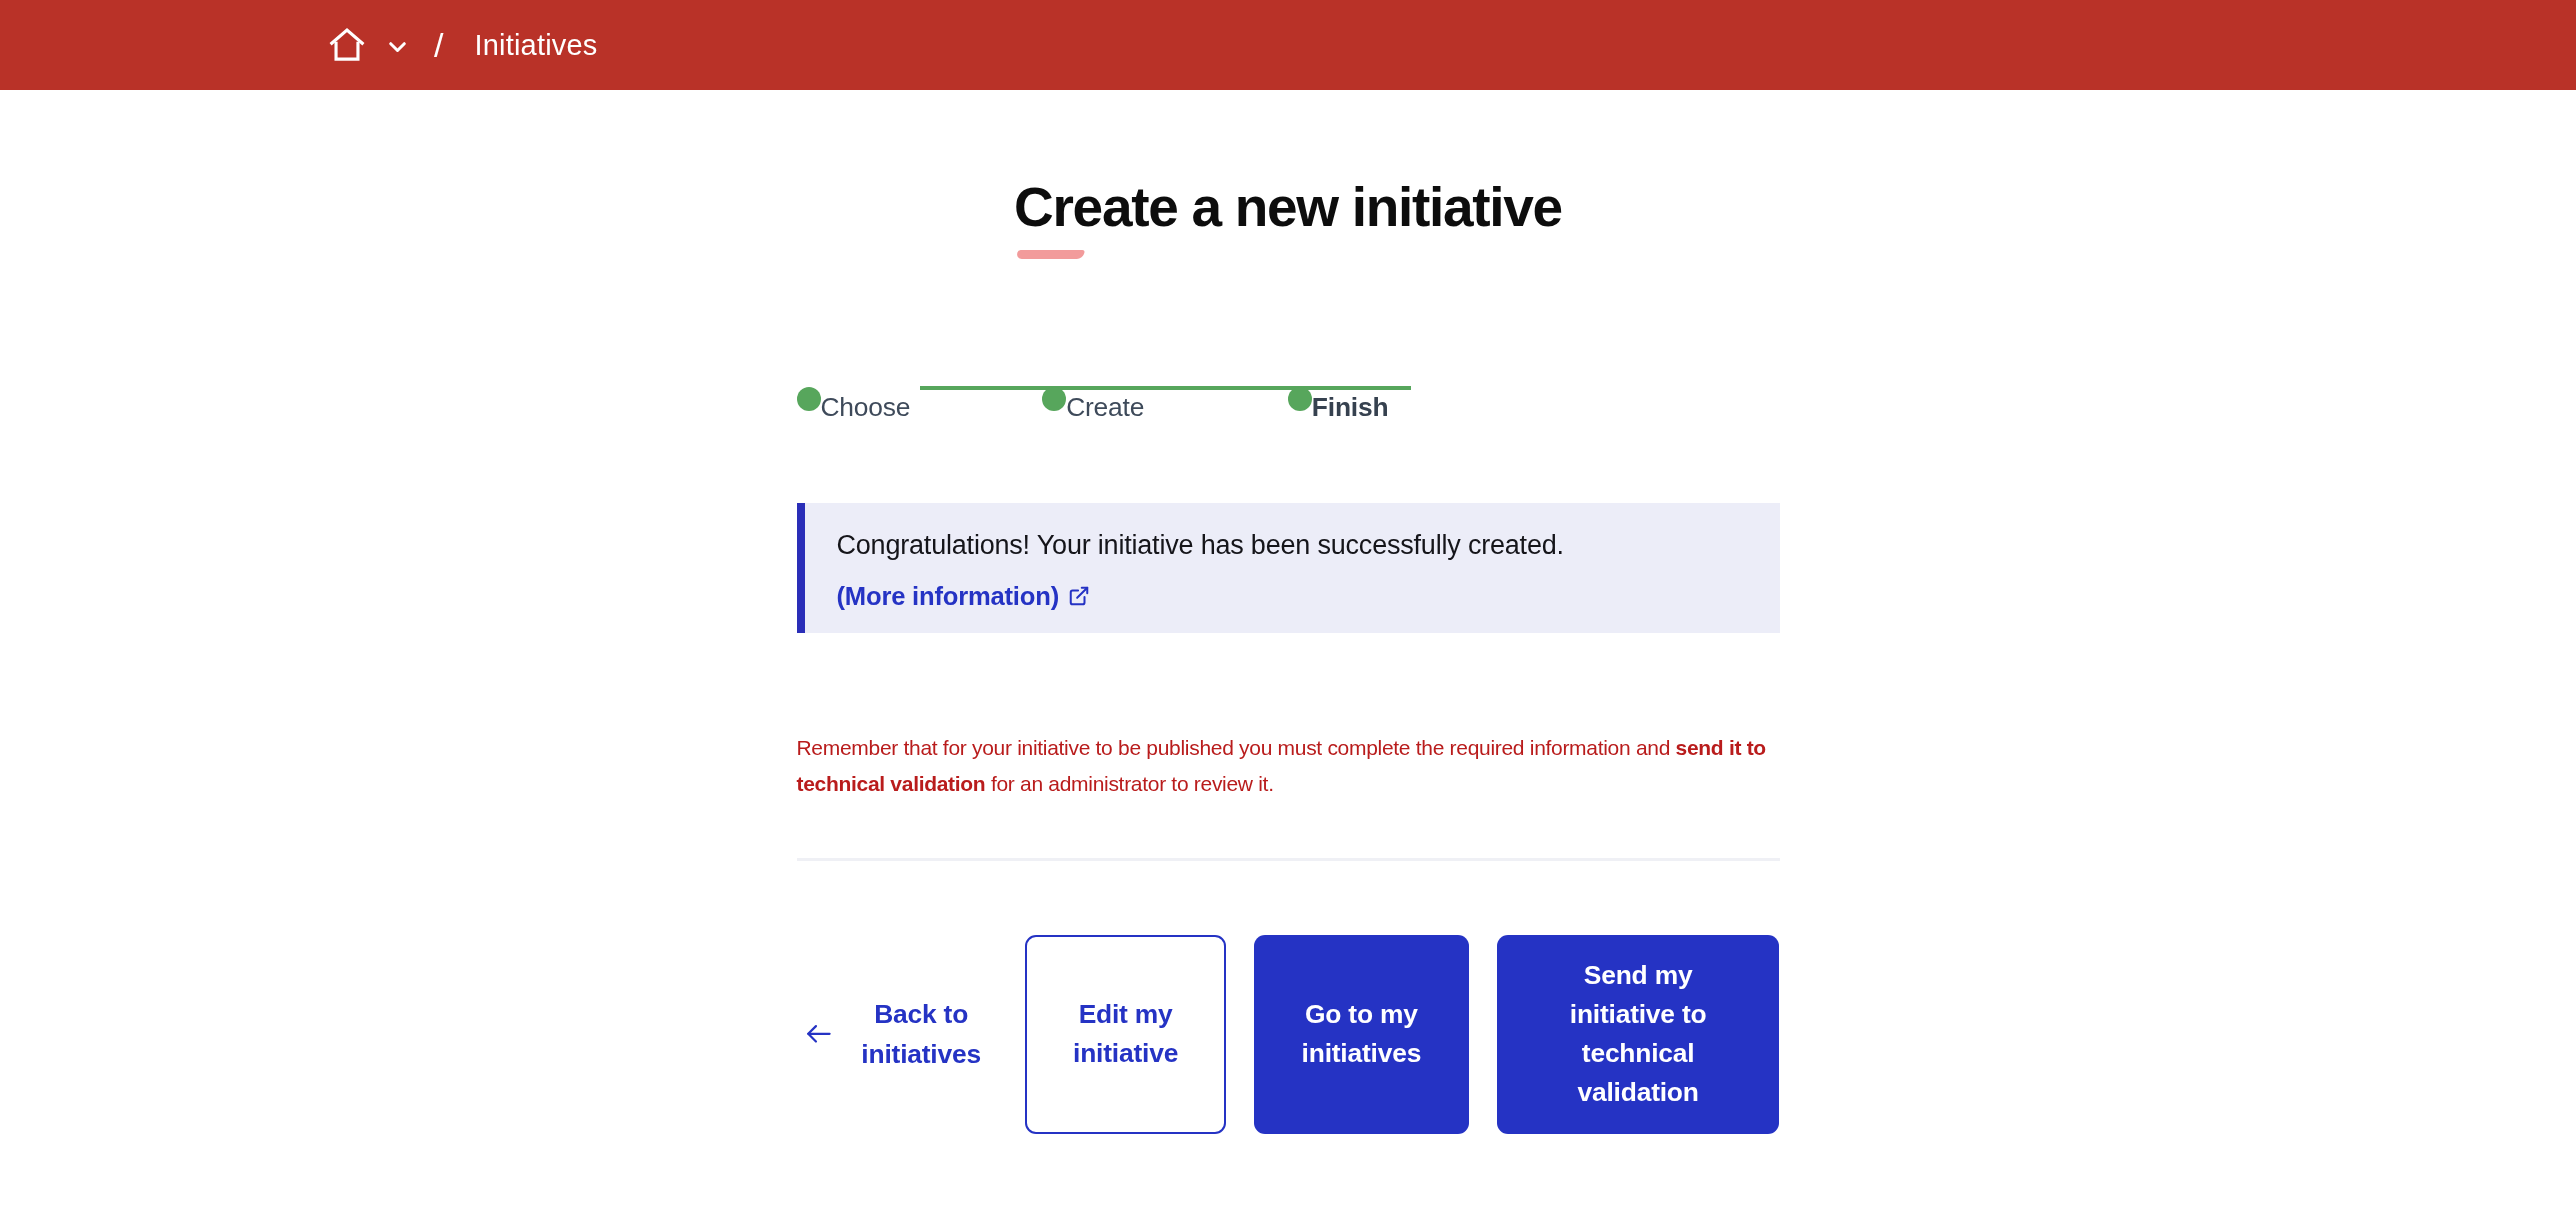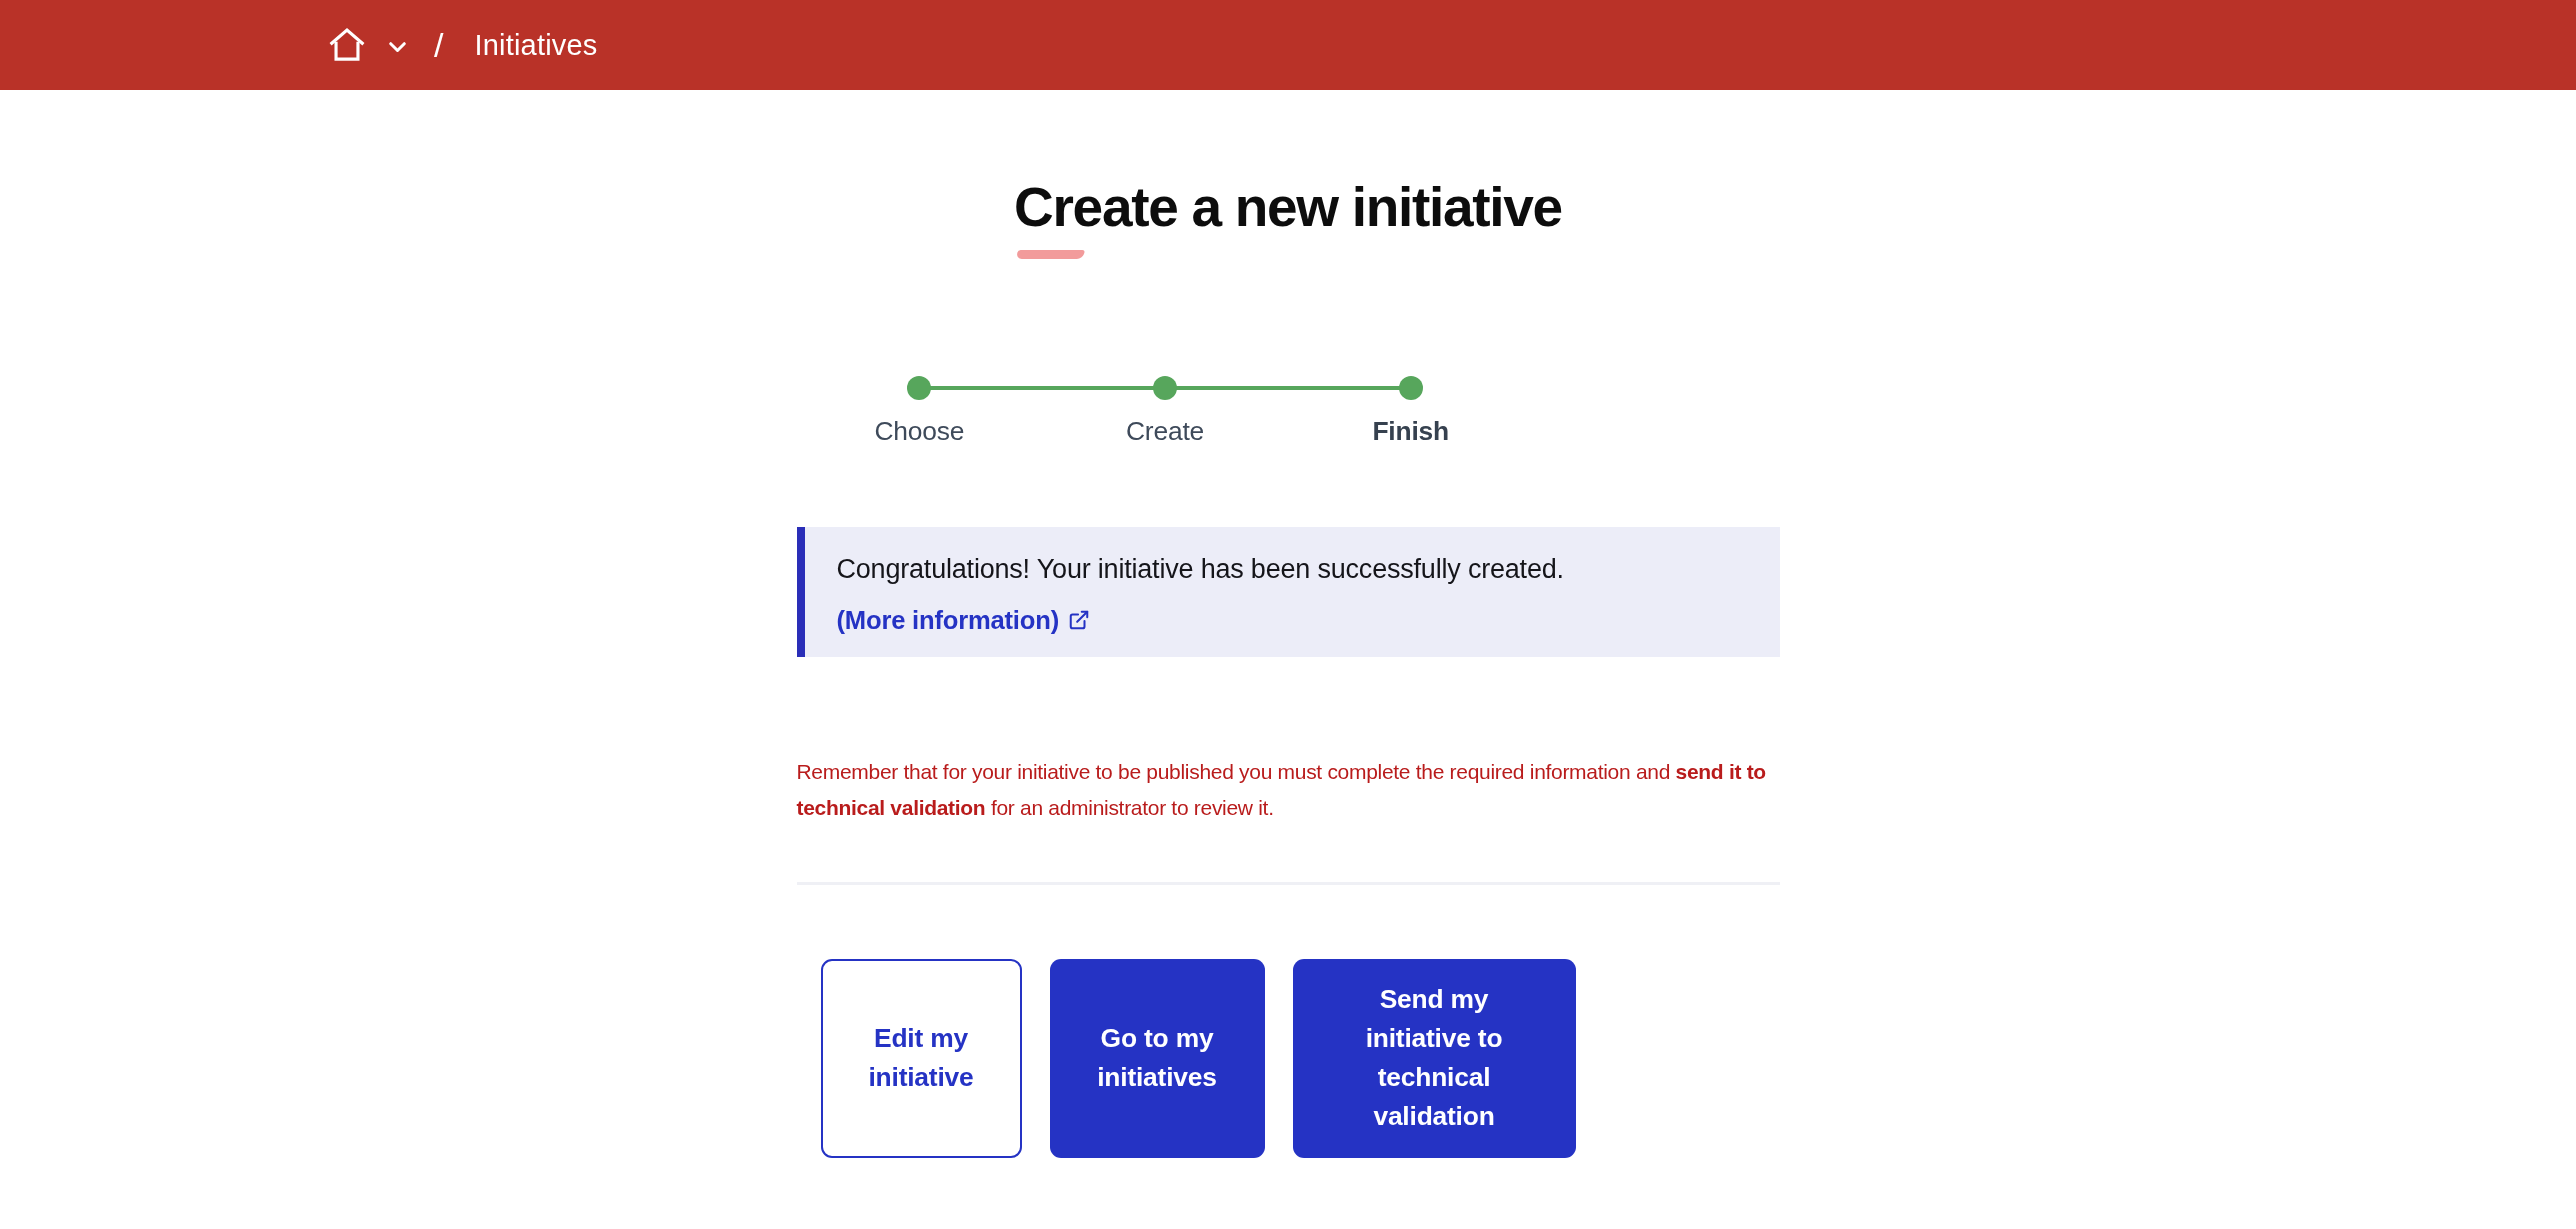--- a/index.html
+++ b/index.html
@@ -43,21 +43,21 @@
     border-radius: 2.6px 2.6px 6px 6px;
     transform: skewX(-14deg);
     margin-top: 11px; margin-left: 3.4px;
   }
   
   .stepper { position: relative; width: 737px; margin-top: 117px; display: flex; }
   .stepper-line {
     position: absolute; left: 123px; right: 123px; top: 10.2px;
     height: 4.3px; background: #57a65c;
   }
-  .step { width: 246px; display: flex; flex-direction: column; align-items: center; position: relative; }
+  .step { width: 246px; display: flex; flex-direction: row; align-items: center; position: relative; }
   .step-dot {
     width: 24px; height: 24px; border-radius: 50%;
     background: #57a65c; z-index: 1;
   }
   .step-label {
     margin-top: 16px; font-size: 26.4px; font-weight: 400; color: #3e4a5a;
     letter-spacing: -0.2px;
   }
   .step.current .step-label { font-weight: 700; color: #36414f; }
   
@@ -165,19 +165,26 @@
         <line x1="10" y1="14" x2="21" y2="3"></line>
       </svg>
     </a>
   </div>
 
   <p class="reminder"><span>Remember that for your initiative to be published you must complete the required information and </span><b>send it to technical validation</b><span> for an administrator to review it.</span></p>
 
   <hr class="divider">
 
   <div class="actions">
+    <a class="back-link">
+      <svg width="31" height="25.6" viewBox="0 0 36 30" fill="none" stroke="#2533c4" stroke-width="2.6" stroke-linecap="round" stroke-linejoin="round">
+        <line x1="31" y1="15" x2="6" y2="15"></line>
+        <polyline points="15,6 6,15 15,24"></polyline>
+      </svg>
+      <span class="back-text">Back to initiatives</span>
+    </a>
     <button class="btn btn-outline">Edit my initiative</button>
     <button class="btn btn-solid btn-go">Go to my initiatives</button>
     <button class="btn btn-solid btn-send">Send my initiative to technical validation</button>
   </div>
 
 </main>
 
 
 </body></html>

